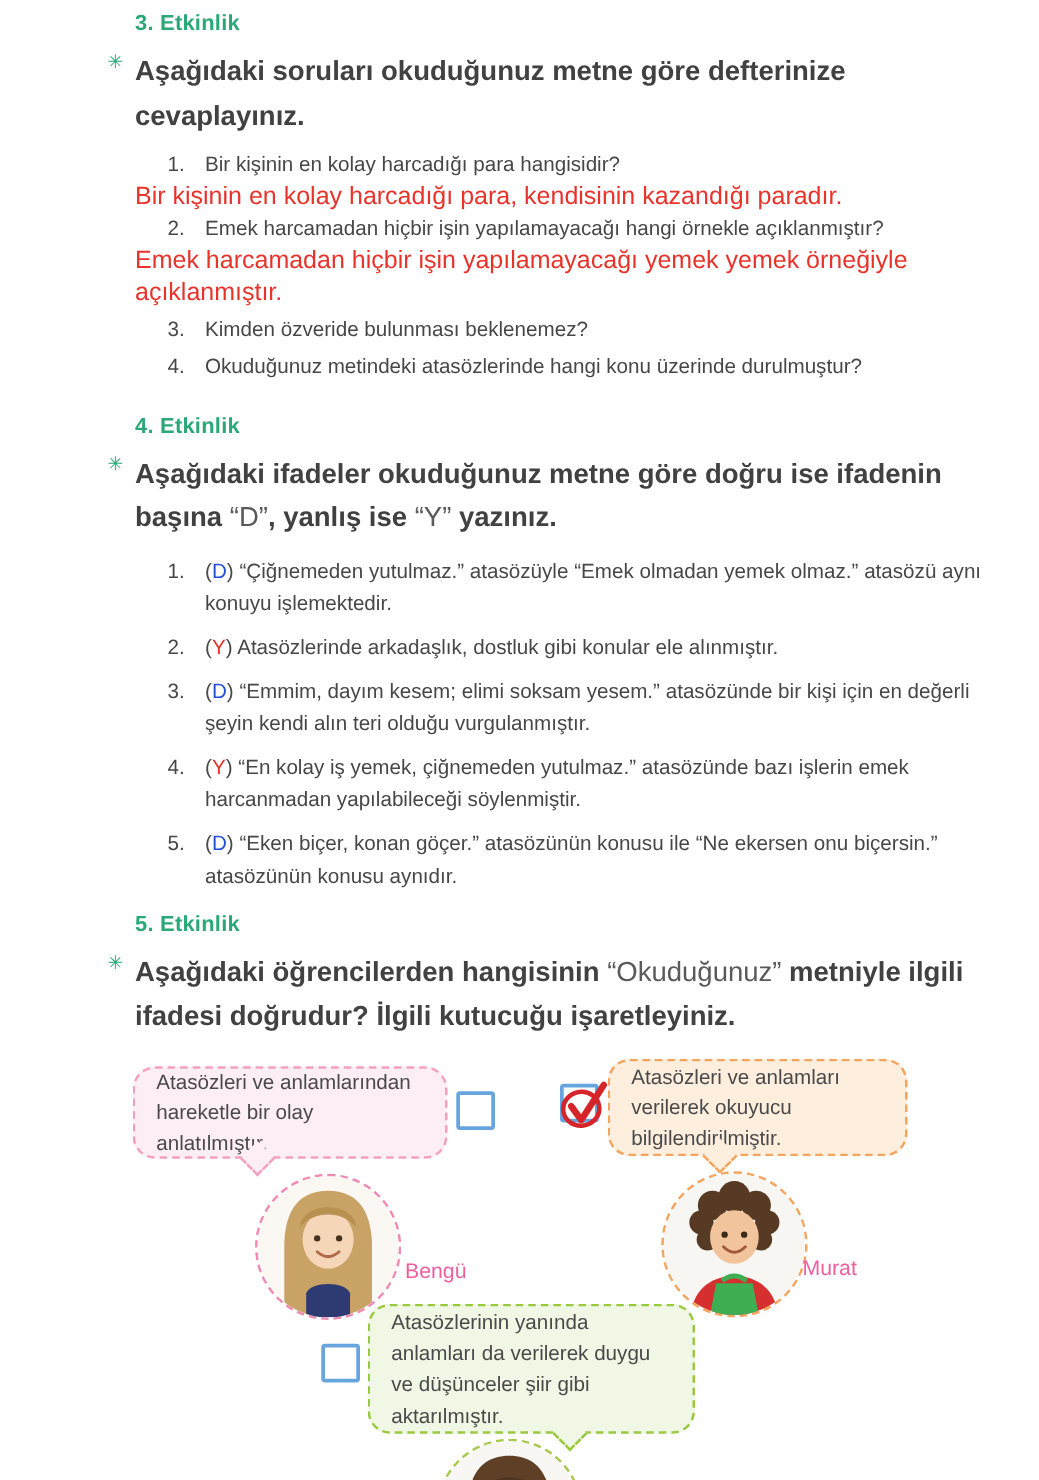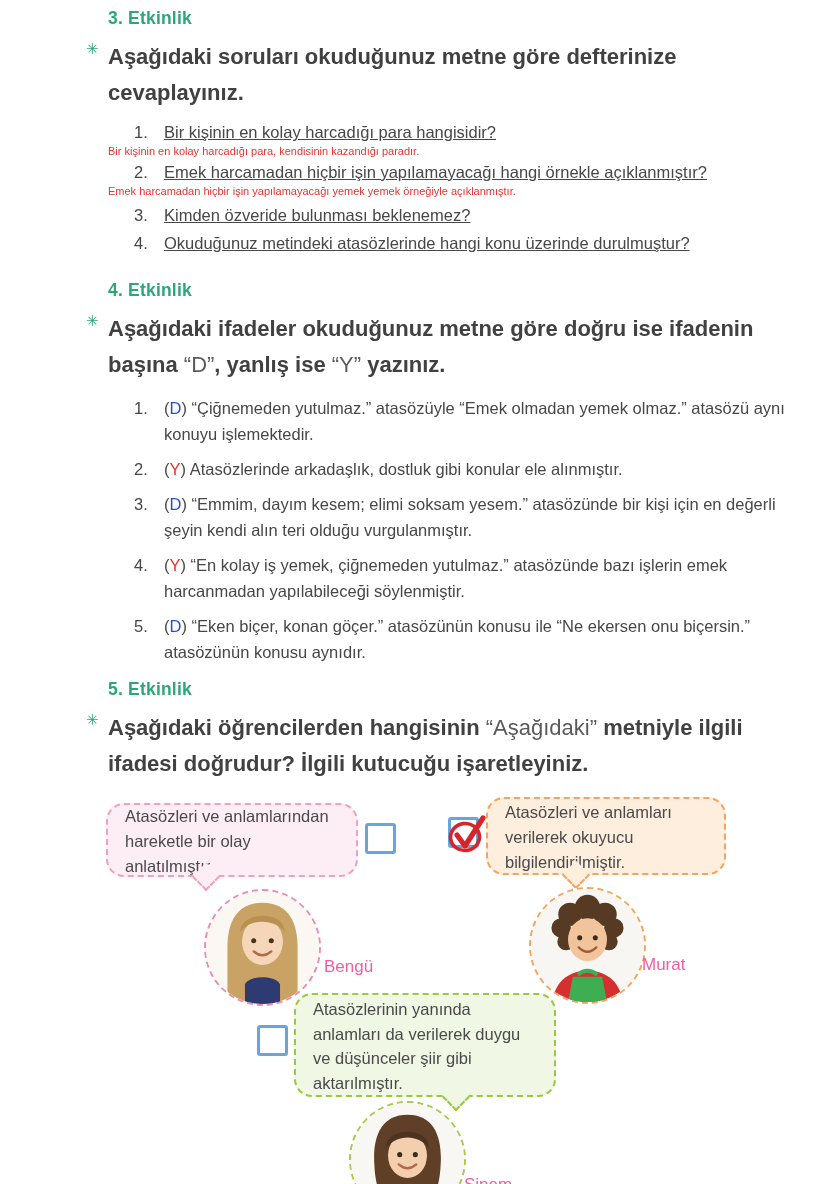--- a/index.html
+++ b/index.html
@@ -19,22 +19,22 @@
   .star {
     position:absolute; left:-22px; top:1px; color:#2ba878; font-size:15px;
     font-weight:bold;
   }
   .instr { font-size:22px; font-weight:bold; color:#414141; line-height:1.62; width:700px; }
   .lightq { font-weight:400; color:#5a5a5a; }
 
   
   .q-row { display:flex; font-size:16.5px; line-height:1.28; margin-top:2px; }
   .q-num { width:30px; margin-left:26px; flex:0 0 auto; }
-  .q-text { flex:1;text-decoration:underline; }
-  .answer { font-size:11px; color:#e8332b; line-height:1.3; margin:1px 0 3px 0; }
+  .q-text { flex:1; }
+  .answer { font-size:20px; color:#e8332b; line-height:1.3; margin:1px 0 3px 0; }
   .a-gap { margin-top:7px; }
 
   
   .tf-item { display:flex; font-size:16.5px; line-height:1.58; margin-bottom:9px; }
   .tf-text { flex:1; max-width:648px; }
   .paren { color:#4a4a4a; }
   .letter-blue { color:#2450d8; }
   .letter-red { color:#e8332b; }
 
   .sec-gap-lg { margin-top:26px; }
@@ -140,21 +140,21 @@
       <span class="q-num">5.</span>
       <span class="tf-text"><span class="paren">(</span><span class="letter-blue">D</span><span class="paren">)</span> <span>“Eken biçer, konan göçer.” atasözünün konusu ile “Ne ekersen onu biçersin.” atasözünün konusu aynıdır.</span></span>
     </div>
   </section>
 
   <section class="sec-gap-md">
     <h2 class="activity-heading">5. Etkinlik</h2>
 
     <div class="instr-row">
       <span class="star">✳</span>
-      <p class="instr"><span>Aşağıdaki öğrencilerden hangisinin </span><span class="lightq">“Aşağıdaki”</span><span> metniyle ilgili ifadesi doğrudur? İlgili kutucuğu işaretleyiniz.</span></p>
+      <p class="instr"><span>Aşağıdaki öğrencilerden hangisinin </span><span class="lightq">“Okuduğunuz”</span><span> metniyle ilgili ifadesi doğrudur? İlgili kutucuğu işaretleyiniz.</span></p>
     </div>
 
     <div class="figure">
 
       <div class="bubble bubble-pink" style="left:106px; top:10px; width:252px; height:74px;">
         <span>Atasözleri ve anlamlarından hareketle bir olay anlatılmıştır.</span>
         <span class="tail tail-pink" style="left:88px"></span>
       </div>
       <div class="checkbox" style="left:365px; top:30px;"></div>
 

